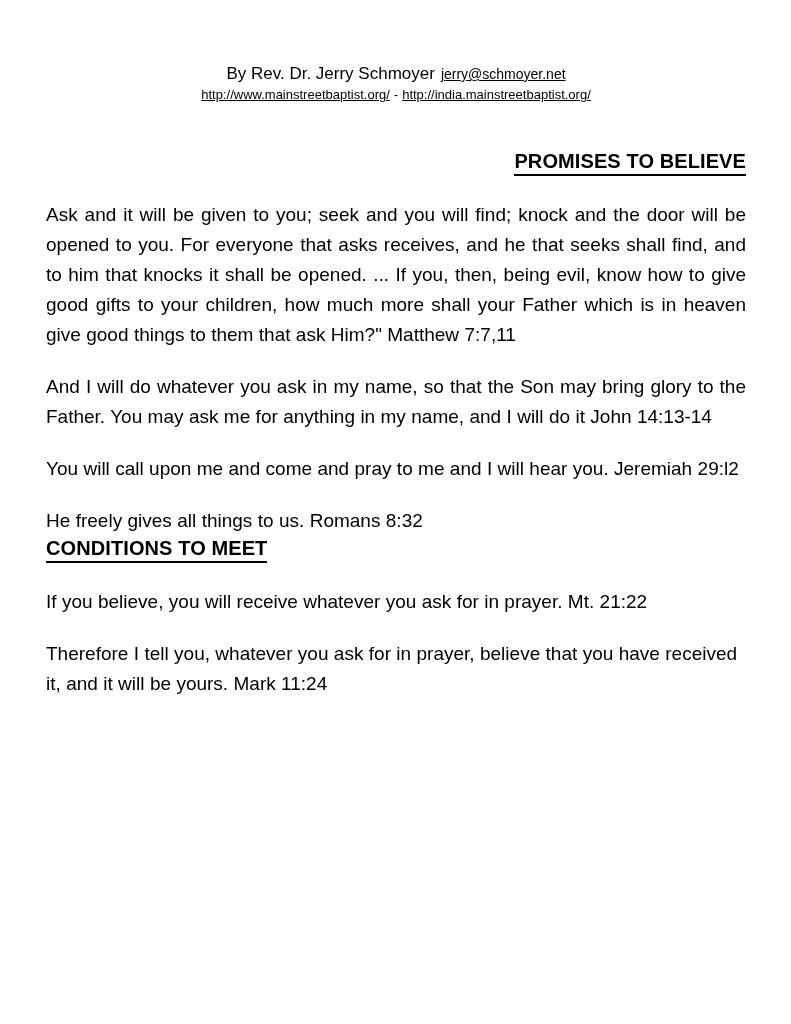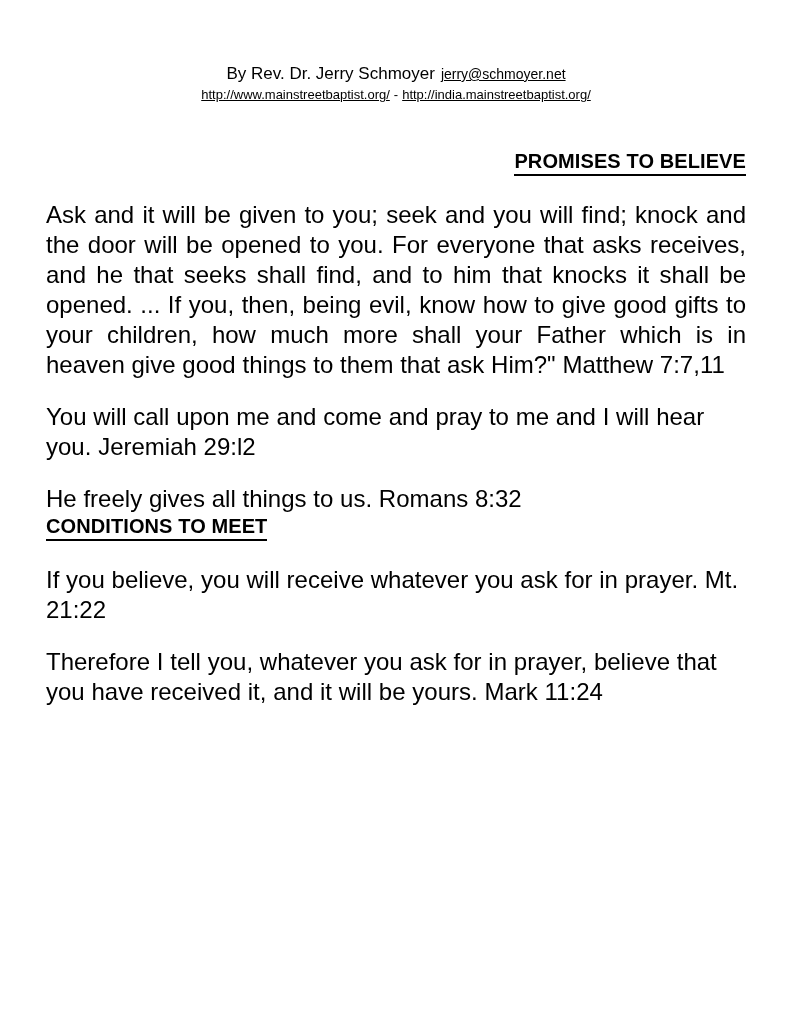--- a/index.html
+++ b/index.html
@@ -83,21 +83,21 @@
     line-height: 1.2;
   }
   .heading-wrap {
     text-align: left;
   }
   .heading-wrap.first { margin-top: 45px; text-align: right; }
   .heading-wrap.later { }
 
   
   .para {
-    font-size: 24px;
+    font-size: 19px;
     line-height: 30px;
     margin: 0;
     text-align: justify;
     text-justify: inter-word;
     word-spacing: 0.1px;
   }
   .para.nojust {
     text-align: left;
   }
   .para + .para {
@@ -123,20 +123,21 @@
         <span class="url-link">http://www.mainstreetbaptist.org/</span><span class="url-sep">-</span><span class="url-link">http://india.mainstreetbaptist.org/</span>
       </div>
     </div>
 
     <div class="heading-wrap first">
       <span class="section-heading">PROMISES TO BELIEVE</span>
     </div>
 
     <div class="block-after-heading">
       <p class="para">Ask and it will be given to you; seek and you will find; knock and the door will be opened to you. For everyone that asks receives, and he that seeks shall find, and to him that knocks it shall be opened. ...   If you, then, being evil, know how to give good gifts to your children, how much more shall your Father which is in heaven give good things to them that ask Him?"  Matthew 7:7,11</p>
+      <p class="para">And I will do whatever you ask in my name, so that the Son may bring glory to the Father. You may ask me for anything in my name, and I will do it  John 14:13-14</p>
       <p class="para nojust">You will call upon me and come and pray to me and I will hear you. Jeremiah 29:l2</p>
       <p class="para nojust">He freely gives all things to us.  Romans 8:32</p>
     </div>
 
     <div class="heading-wrap later">
       <span class="section-heading">CONDITIONS TO MEET</span>
     </div>
 
     <div class="block-after-heading">
       <p class="para nojust">If you believe, you will receive whatever you ask for in prayer.  Mt. 21:22</p>

